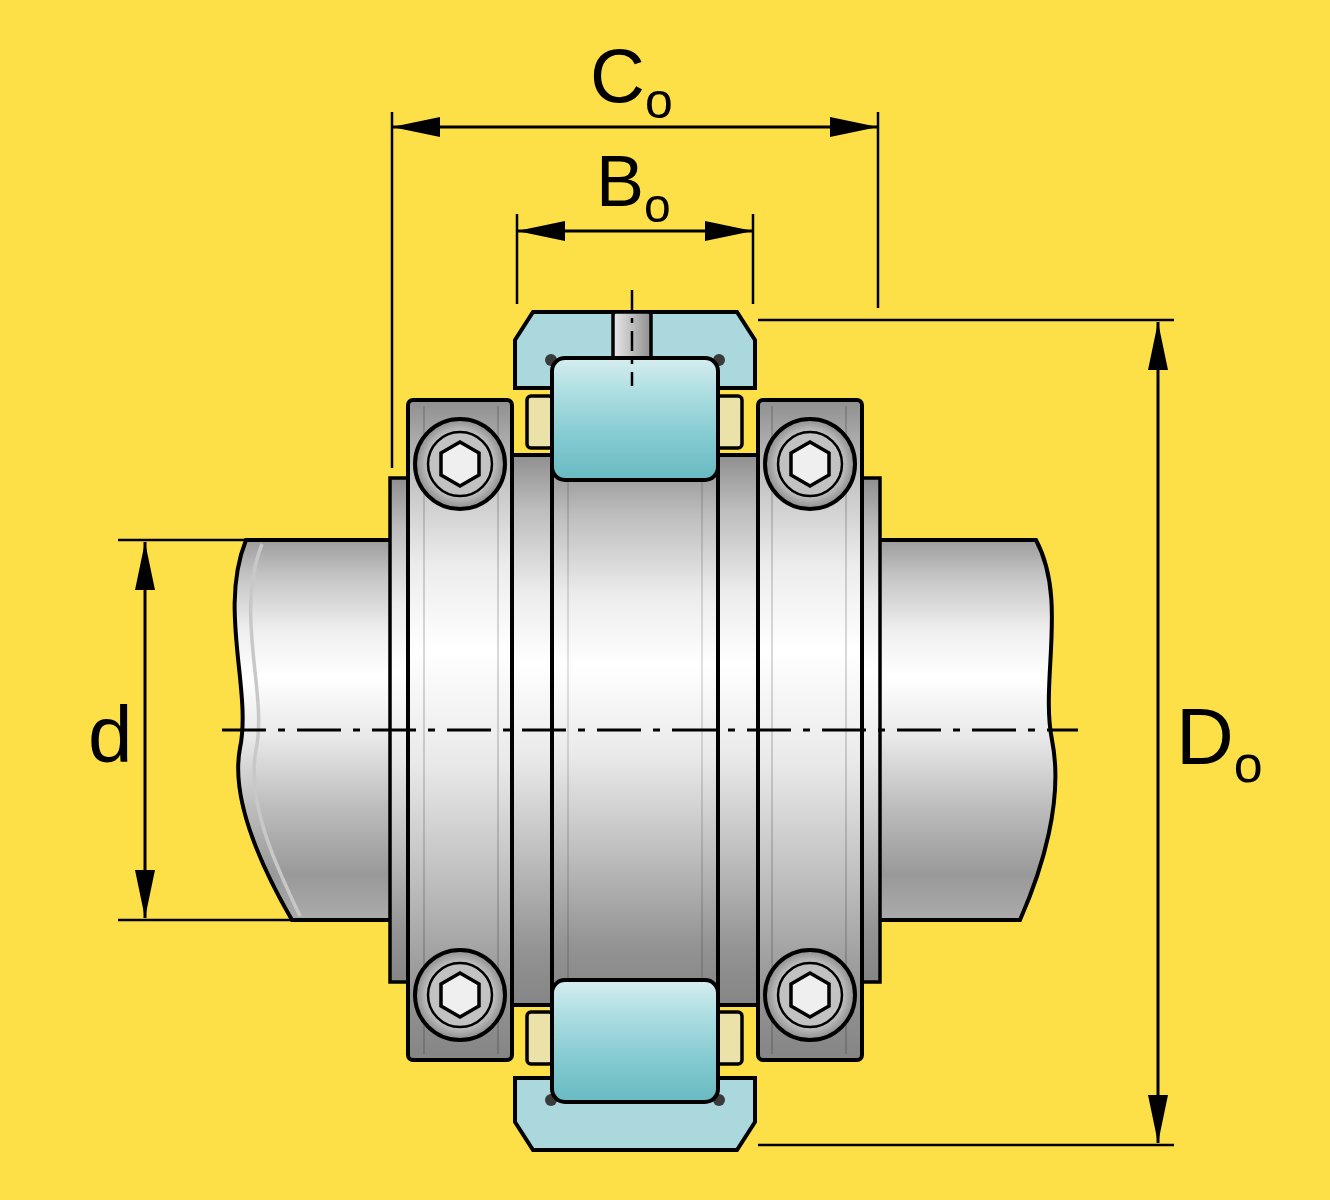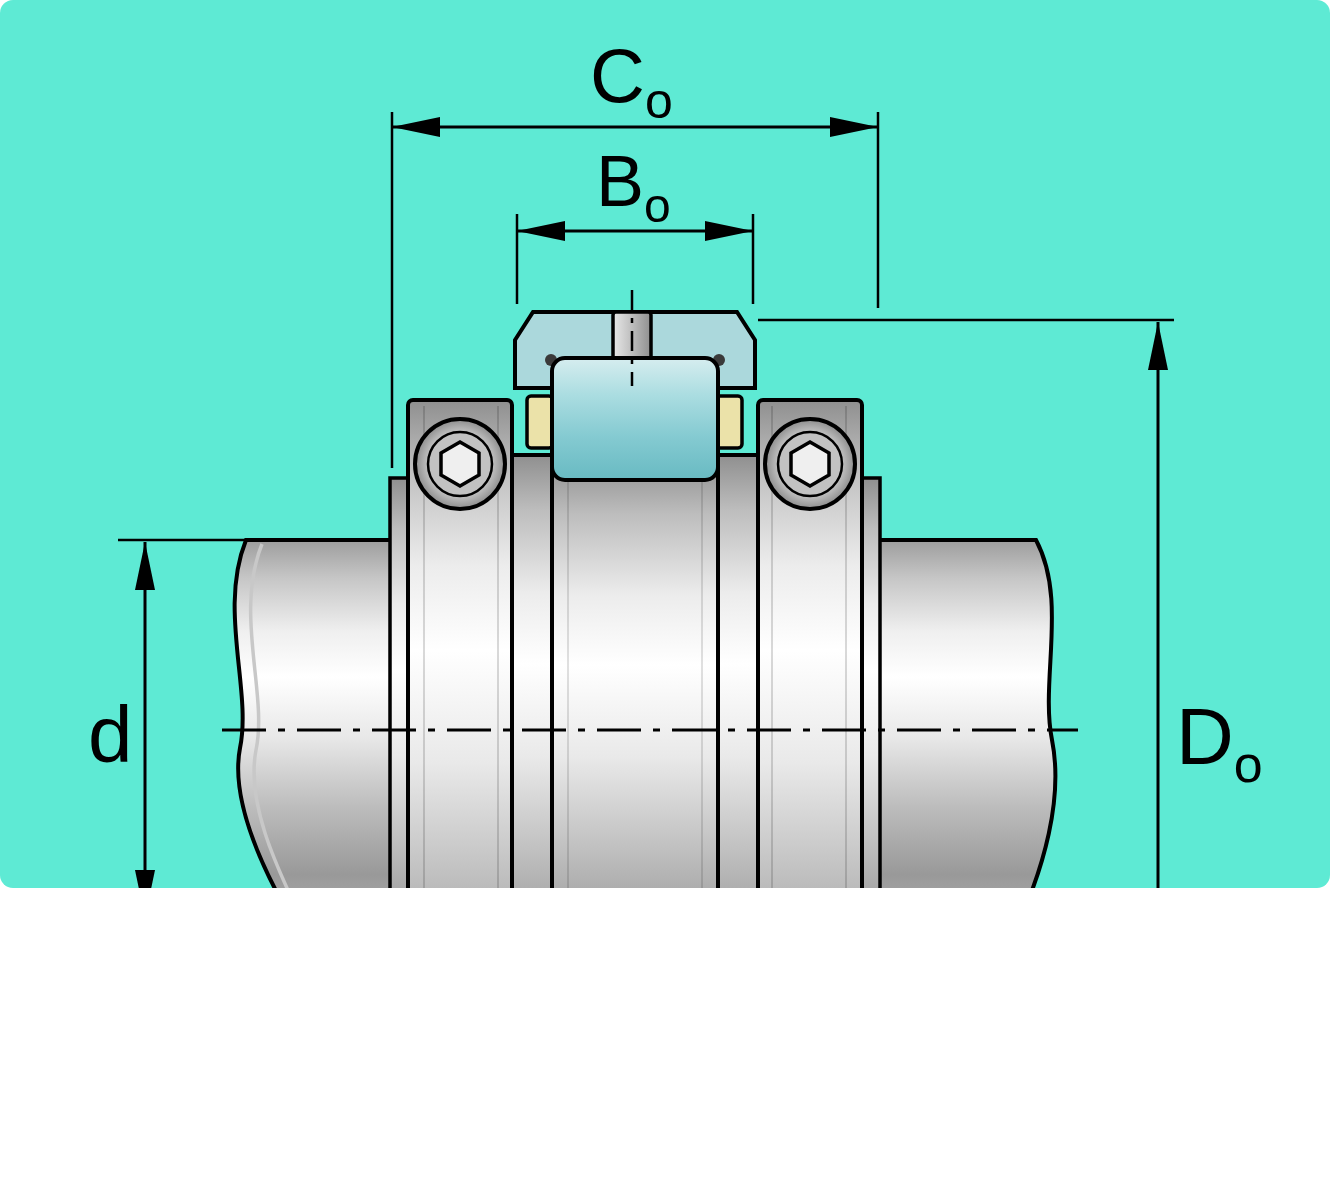--- a/index.html
+++ b/index.html
@@ -1,17 +1,17 @@
 <!DOCTYPE html>
 <html><head>
 <meta charset="utf-8">
 <style>
   html,body{margin:0;padding:0;background:#ffffff;}
-  #stage{position:relative;width:1330px;height:888px;background:#5eead4;overflow:hidden;
-         font-family:"Liberation Sans",sans-serif;border-radius:13px;}
+  #stage{position:relative;width:1330px;height:1200px;background:#fde047;overflow:hidden;
+         font-family:"Liberation Sans",sans-serif;}
   svg{display:block;}
   text{fill:#000;font-family:"Liberation Sans",sans-serif;}
 </style>
 </head>
 <body>
 
 <div id="stage">
 <svg width="1330" height="1200" viewBox="0 0 1330 1200" xmlns="http://www.w3.org/2000/svg">
   <defs>
     <linearGradient id="shaftGrad" x1="0" y1="540" x2="0" y2="920" gradientUnits="userSpaceOnUse">

